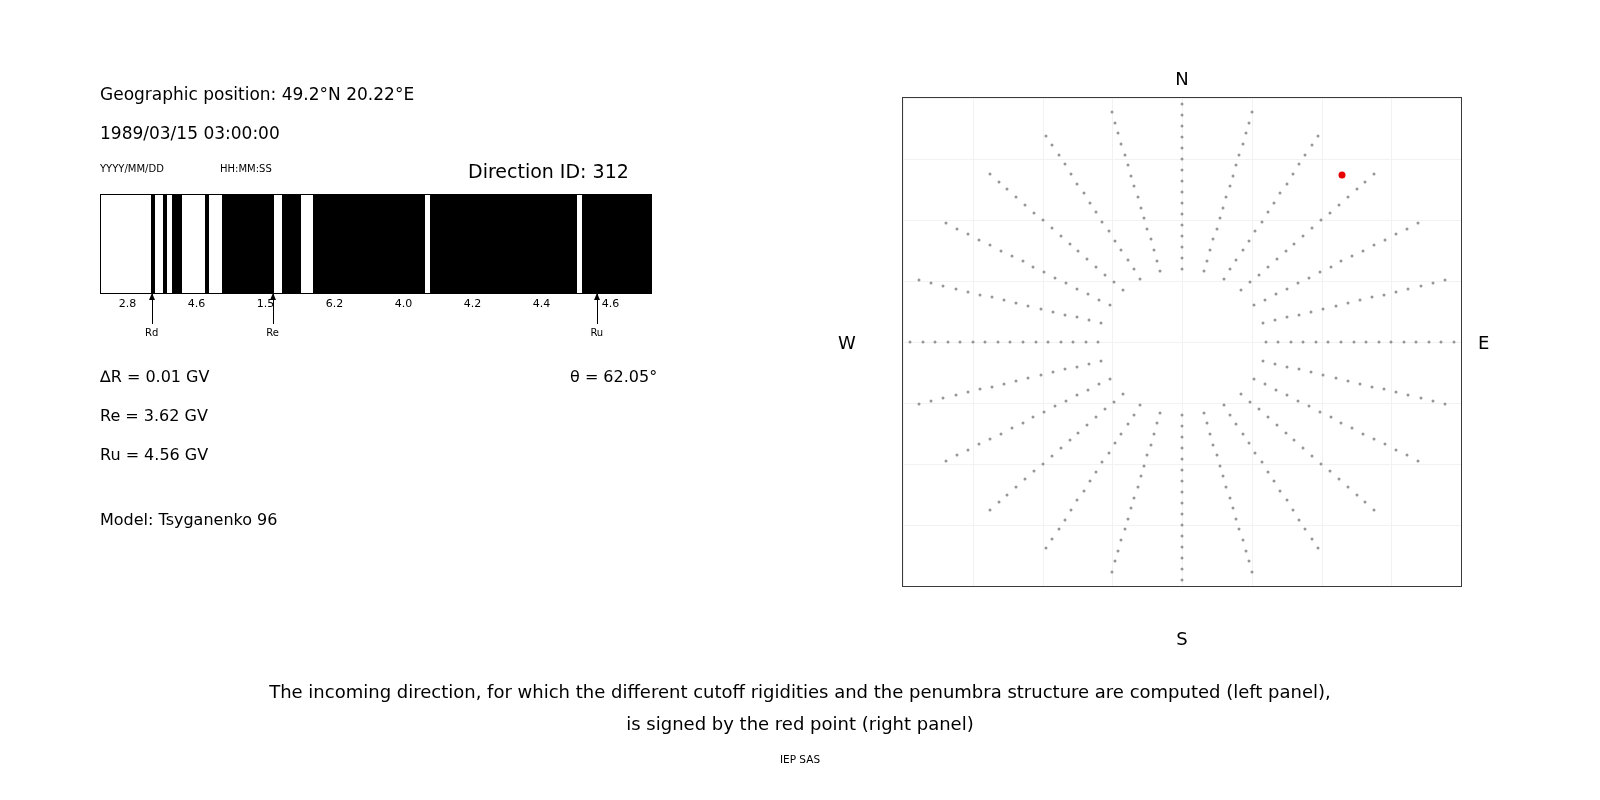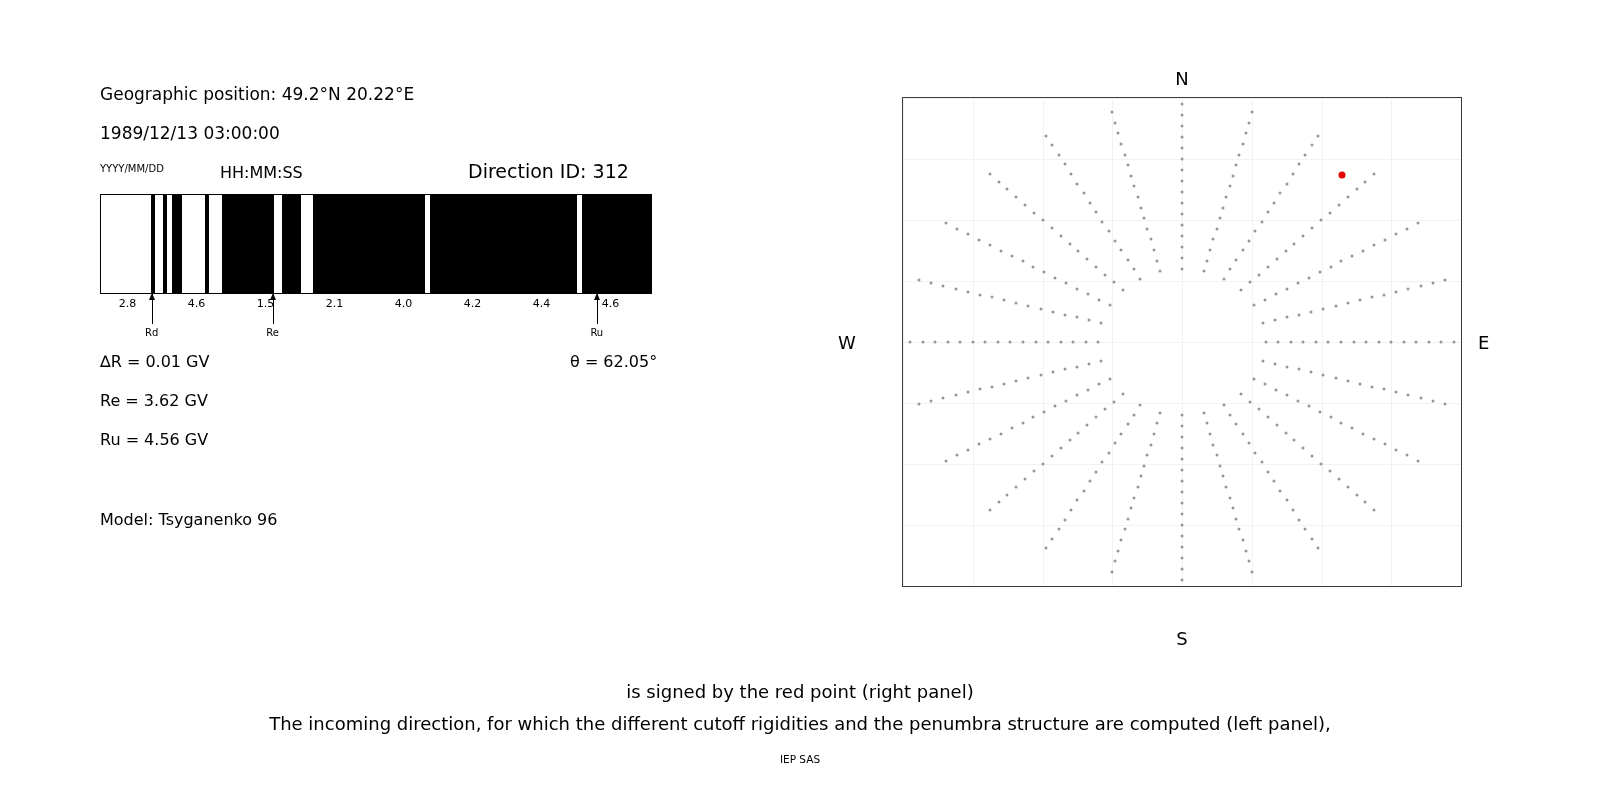--- a/index.html
+++ b/index.html
@@ -19,21 +19,21 @@
     position: absolute;
     left: 0;
     top: 0;
     width: 760px;
     height: 660px;
   }
   .txt { position: absolute; white-space: nowrap; }
   #geo-position { left: 100px; top: 84px; font-size: 17px; }
   #datetime     { left: 100px; top: 123px; font-size: 17px; }
   #fmt-date     { left: 100px; top: 163px; font-size: 10px; }
-  #fmt-time     { left: 220px; top: 163px; font-size: 16px; }
+  #fmt-time     { left: 220px; top: 163px; font-size: 10px; }
   #direction-id { left: 468px; top: 160px; font-size: 19px; }
 
   
   .penumbra-wrap {
     position: absolute;
     left: 100px;
     top: 194px;
     width: 552px;
     height: 100px;
   }
@@ -89,21 +89,21 @@
     top: 33px;
     font-size: 10px;
     transform: translateX(-50%);
     white-space: nowrap;
   }
 
   
   .values {
     position: absolute;
     left: 100px;
-    top: 352px;
+    top: 367px;
     width: 560px;
     text-align: right;
   }
   .val-row {
     position: relative;
     height: 39px;
     font-size: 16px;
   }
   .val-left { position: absolute; left: 0; top: 0; }
   .val-right { position: absolute; left: 470px; top: 0; }
@@ -187,42 +187,42 @@
     text-align: center;
     font-size: 10.5px;
   }
 </style>
 </head>
 <body>
 
 <div class="panel-left">
 
   <div class="txt" id="geo-position">Geographic position: 49.2°N 20.22°E</div>
-  <div class="txt" id="datetime">1989/12/13 03:00:00</div>
+  <div class="txt" id="datetime">1989/03/15 03:00:00</div>
   <div class="txt" id="fmt-date">YYYY/MM/DD</div>
   <div class="txt" id="fmt-time">HH:MM:SS</div>
   <div class="txt" id="direction-id">Direction ID: 312</div>
 
   <div class="penumbra-wrap">
     <div class="penumbra-bar" id="penumbra-bar">
         <div class="pen-band" style="left: 50.025px; width: 4.14px;"></div>
         <div class="pen-band" style="left: 62.1px; width: 4.14px;"></div>
         <div class="pen-band" style="left: 70.725px; width: 10.35px;"></div>
         <div class="pen-band" style="left: 103.5px; width: 4.14px;"></div>
         <div class="pen-band" style="left: 120.75px; width: 51.75px;"></div>
         <div class="pen-band" style="left: 181.125px; width: 18.975px;"></div>
         <div class="pen-band" style="left: 212.175px; width: 112.125px;"></div>
         <div class="pen-band" style="left: 329.475px; width: 146.625px;"></div>
         <div class="pen-band" style="left: 481.275px; width: 70.725px;"></div>
       </div>
     <div class="pen-axis" id="penumbra-axis">
         <div class="pen-tick-label" style="left: 27.6px;">2.8</div>
         <div class="pen-tick-label" style="left: 96.6px;">4.6</div>
         <div class="pen-tick-label" style="left: 165.6px;">1.5</div>
-        <div class="pen-tick-label" style="left: 234.6px;">2.1</div>
+        <div class="pen-tick-label" style="left: 234.6px;">6.2</div>
         <div class="pen-tick-label" style="left: 303.6px;">4.0</div>
         <div class="pen-tick-label" style="left: 372.6px;">4.2</div>
         <div class="pen-tick-label" style="left: 441.6px;">4.4</div>
         <div class="pen-tick-label" style="left: 510.6px;">4.6</div>
         <div class="pen-arrow" style="left: 51.75px;"></div>
         <div class="pen-arrow-label" style="left: 51.75px;">Rd</div>
         <div class="pen-arrow" style="left: 172.5px;"></div>
         <div class="pen-arrow-label" style="left: 172.5px;">Re</div>
         <div class="pen-arrow" style="left: 496.8px;"></div>
         <div class="pen-arrow-label" style="left: 496.8px;">Ru</div>
@@ -670,16 +670,16 @@
       <div class="dot" style="left: 221.593px; top: 56.6297px;"></div>
       <div class="dot" style="left: 218.343px; top: 46.0238px;"></div>
       <div class="dot" style="left: 215.094px; top: 35.418px;"></div>
       <div class="dot" style="left: 211.844px; top: 24.8121px;"></div>
       <div class="dot" style="left: 208.595px; top: 14.2062px;"></div>
       <div class="reddot" style="left: 439.425px; top: 76.86px;"></div>
     </div>
 </div>
 
 <div class="caption">
+  <div>The incoming direction, for which the different cutoff rigidities and the penumbra structure are computed (left panel),</div>
   <div>is signed by the red point (right panel)</div>
-  <div>The incoming direction, for which the different cutoff rigidities and the penumbra structure are computed (left panel),</div>
 </div>
 <div class="credit">IEP SAS</div>
 
 </body></html>

